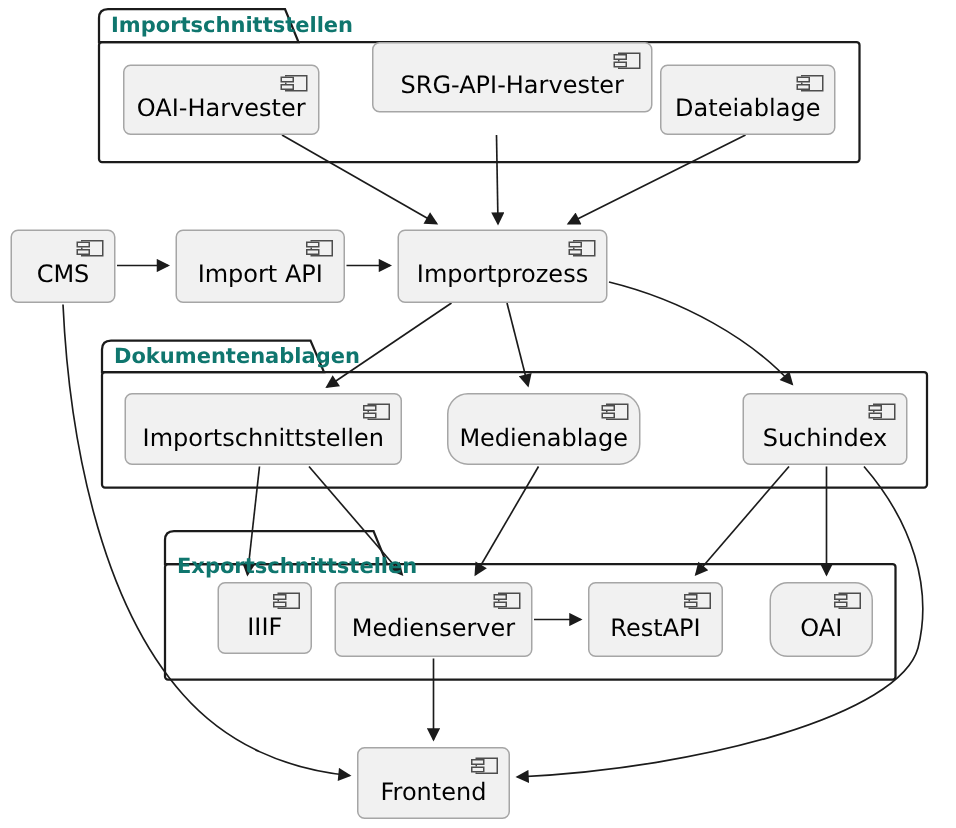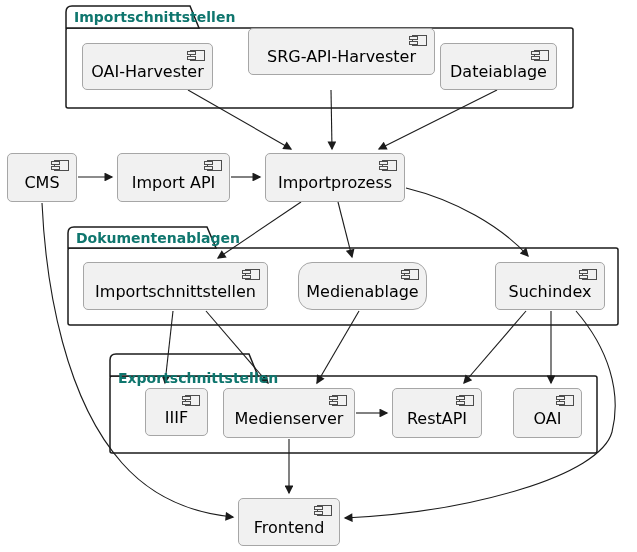--- a/index.html
+++ b/index.html
@@ -161,21 +161,21 @@
     <span class="clabel">IIIF</span>
   </div>
   <div class="comp" style="left:223px; top:388px; width:132px; height:50px;">
     <span class="cicon"></span>
     <span class="clabel">Medienserver</span>
   </div>
   <div class="comp" style="left:392px; top:388px; width:90px;  height:50px;">
     <span class="cicon"></span>
     <span class="clabel">RestAPI</span>
   </div>
-  <div class="comp" style="left:513px; top:388px; width:69px;  height:50px;">
+  <div class="comp" style="left:513px; top:388px; width:69px;  height:50px;border-radius:12px;">
     <span class="cicon"></span>
     <span class="clabel">OAI</span>
   </div>
   <div class="comp" style="left:238px; top:498px; width:102px; height:48px;">
     <span class="cicon"></span>
     <span class="clabel">Frontend</span>
   </div>
 
 </div>
 

